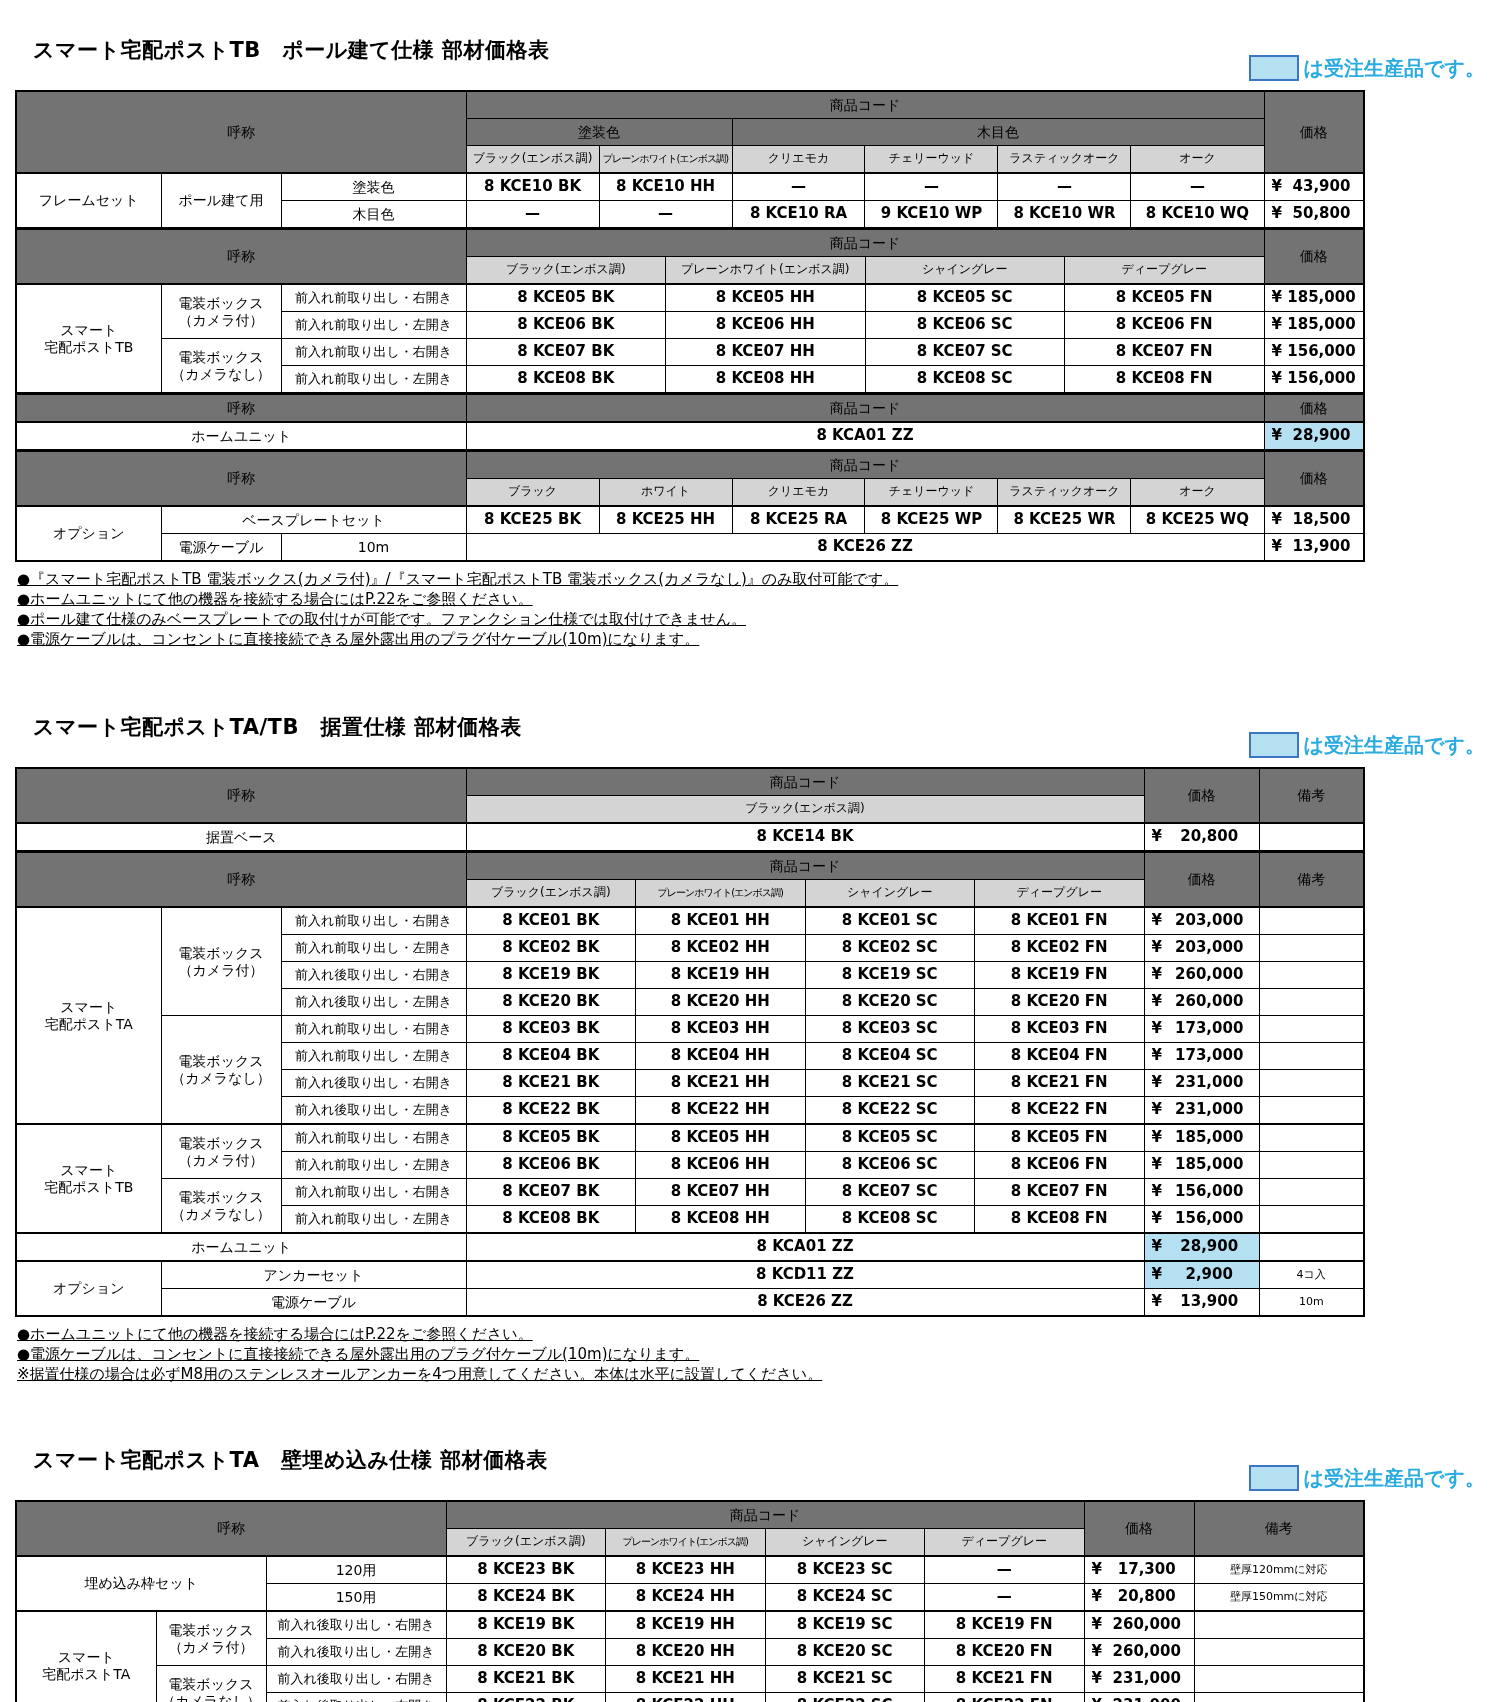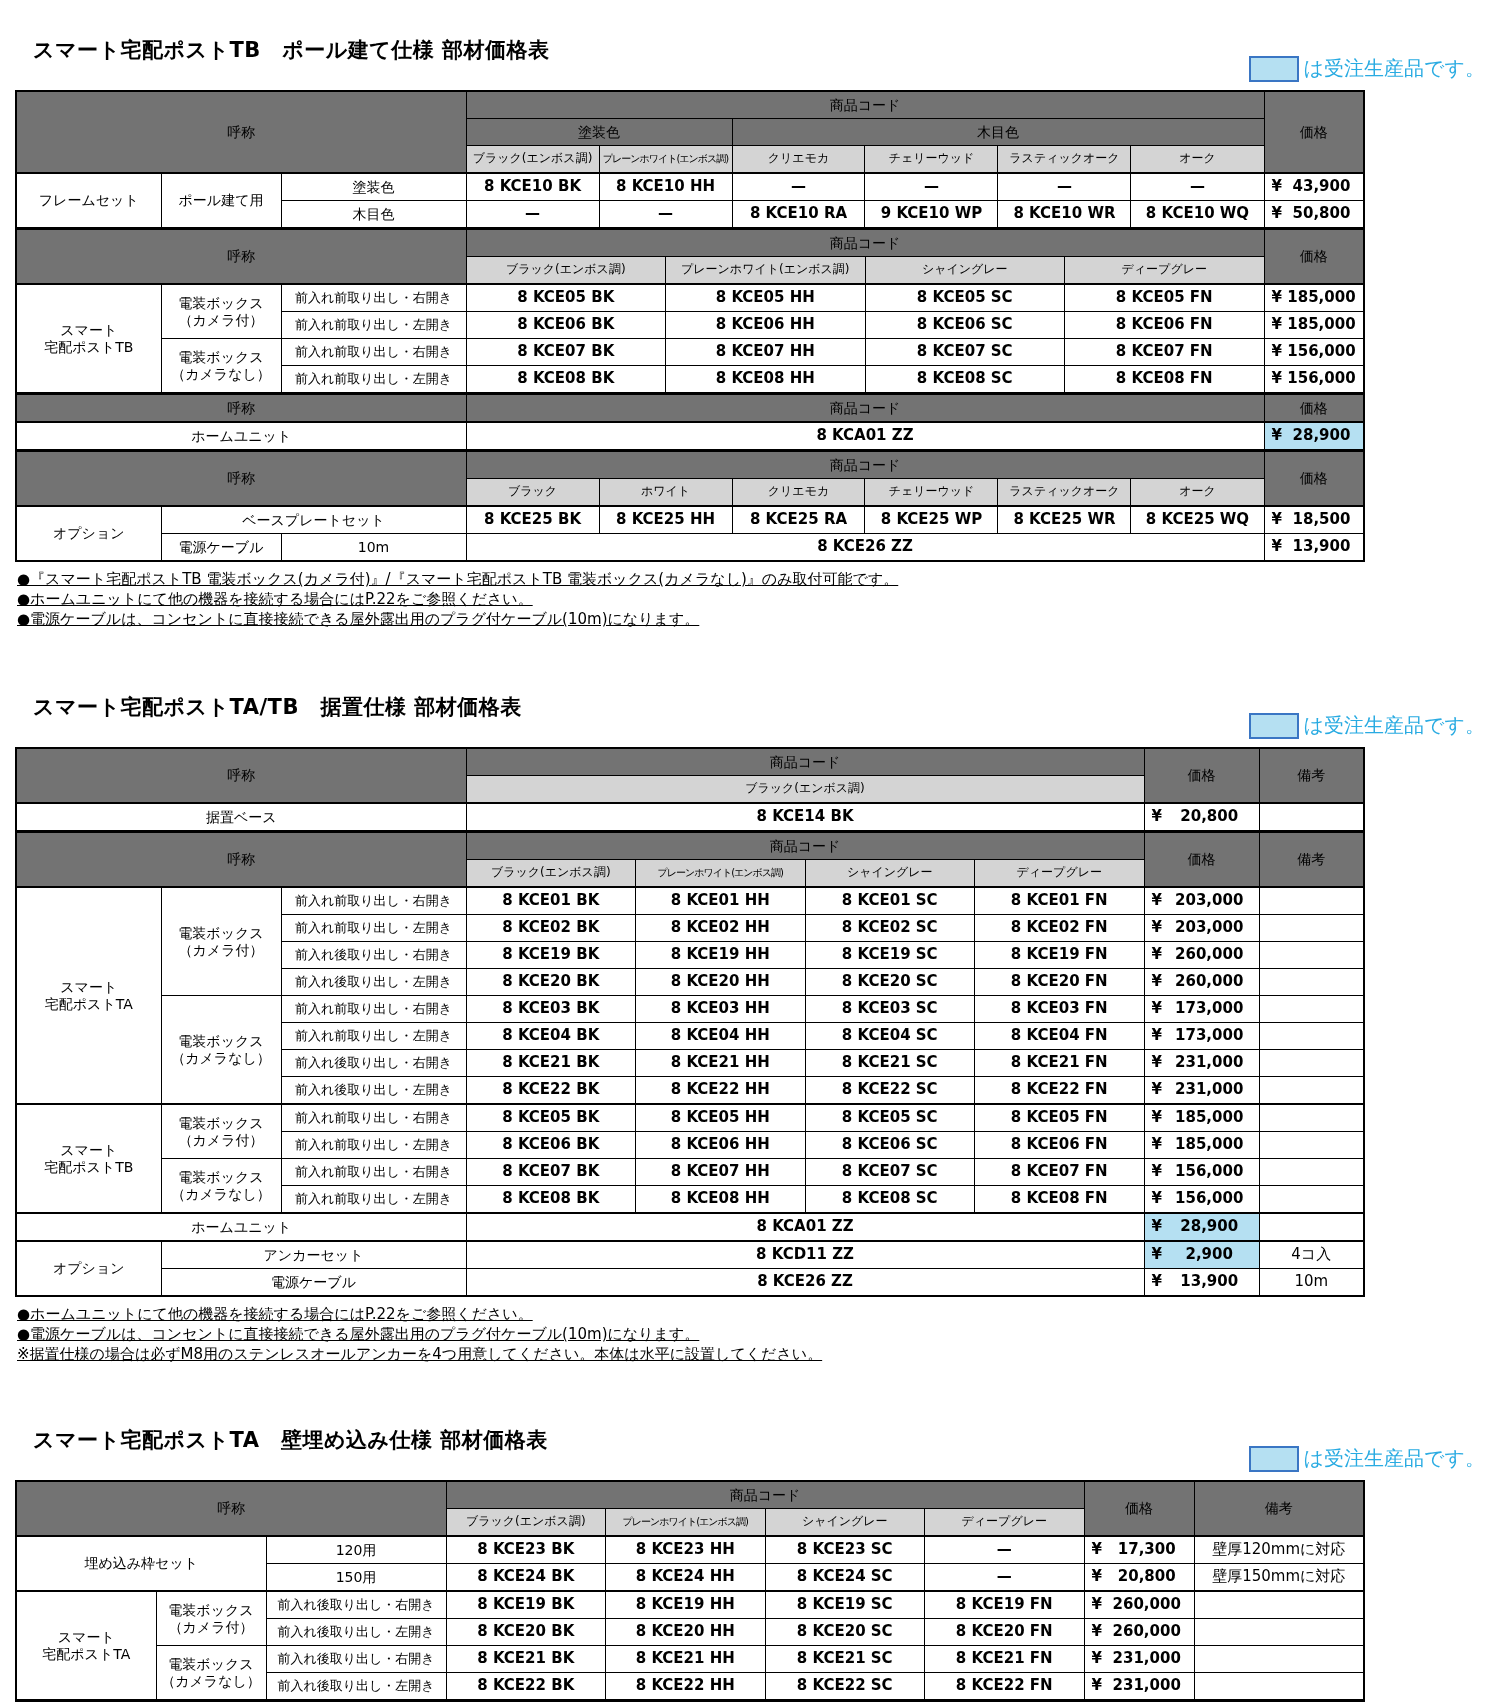--- a/index.html
+++ b/index.html
@@ -1,36 +1,36 @@
 <!DOCTYPE html>
 <html><head>
 <meta charset="utf-8">
 <style>
   html,body{margin:0;padding:0;background:#fff;}
   body{width:1500px;height:1702px;overflow:hidden;
        font-family:"DejaVu Sans","Liberation Sans",sans-serif;color:#000;}
   .page{padding:18px 15px 0 15px;}
   .trow{display:flex;justify-content:space-between;align-items:flex-end;margin:0 0 8px 0;}
   .title{font-size:21px;font-weight:bold;margin:18px;letter-spacing:0.5px;}
-  .legend{display:flex;align-items:flex-end;gap:5px;color:#29abe2;font-size:20px;font-weight:normal;}
+  .legend{display:flex;align-items:flex-start;gap:5px;color:#29abe2;font-size:20px;font-weight:bold;}
   .legend .sw{width:46px;height:22px;background:#b5e0f2;border:2px solid #3a76c4;display:inline-block;}
   table.tbl{border-collapse:collapse;table-layout:fixed;width:1350px;border:2px solid #000;}
   table.tbl + table.tbl{margin-top:-1px;}
   .tbl td{border:1px solid #000;text-align:center;vertical-align:middle;
           padding:0 2px;height:26px;overflow:hidden;white-space:pre-line;line-height:1.15;}
   .h{background:#737373;font-size:14px;}
   .hs{background:#d4d4d4;font-size:12px;white-space:nowrap;margin-left:12px;}
   .xs{font-size:10px;letter-spacing:-1px;}
   .nm{font-size:14px;}
   .dir{font-size:13px;white-space:nowrap;}
   .cd{font-size:15px;font-weight:bold;white-space:nowrap;}
   .pc{font-size:15px;font-weight:bold;text-align:right;padding-right:7px;white-space:nowrap;}
   .pc .y{float:left;padding-left:5px;}
   .hl{background:#b5e0f2;}
-  .rm{font-size:15px;}
+  .rm{font-size:11px;}
   tr.tk td{border-top:2px solid #000;}
   .notes{margin:7px 0 0 2px;font-size:15px;line-height:20px;text-decoration:underline;}
   .gap1{height:46px;} .gap2{height:44px;}
 </style>
 </head>
 <body>
 
 <div class="page">
 
   <div class="trow">
@@ -224,20 +224,21 @@
       <td class="nm">10m</td>
       <td class="cd" colspan="6">8 KCE26 ZZ</td>
       <td class="pc"><span class="y">¥</span><span>13,900</span></td>
         </tr>
   </tbody>
     </table>
 
   <div class="notes">
     <div>●『スマート宅配ポストTB 電装ボックス(カメラ付)』/『スマート宅配ポストTB 電装ボックス(カメラなし)』のみ取付可能です。</div>
     <div>●ホームユニットにて他の機器を接続する場合にはP.22をご参照ください。</div>
+    <div>●ポール建て仕様のみベースプレートでの取付けが可能です。ファンクション仕様では取付けできません。</div>
     <div>●電源ケーブルは、コンセントに直接接続できる屋外露出用のプラグ付ケーブル(10m)になります。</div>
   </div>
 
   <div class="gap1"></div>
 
   <div class="trow">
     <h2 class="title">スマート宅配ポストTA/TB　据置仕様 部材価格表</h2>
     <div class="legend">
       <span class="sw"></span>
       <span>は受注生産品です。</span>

